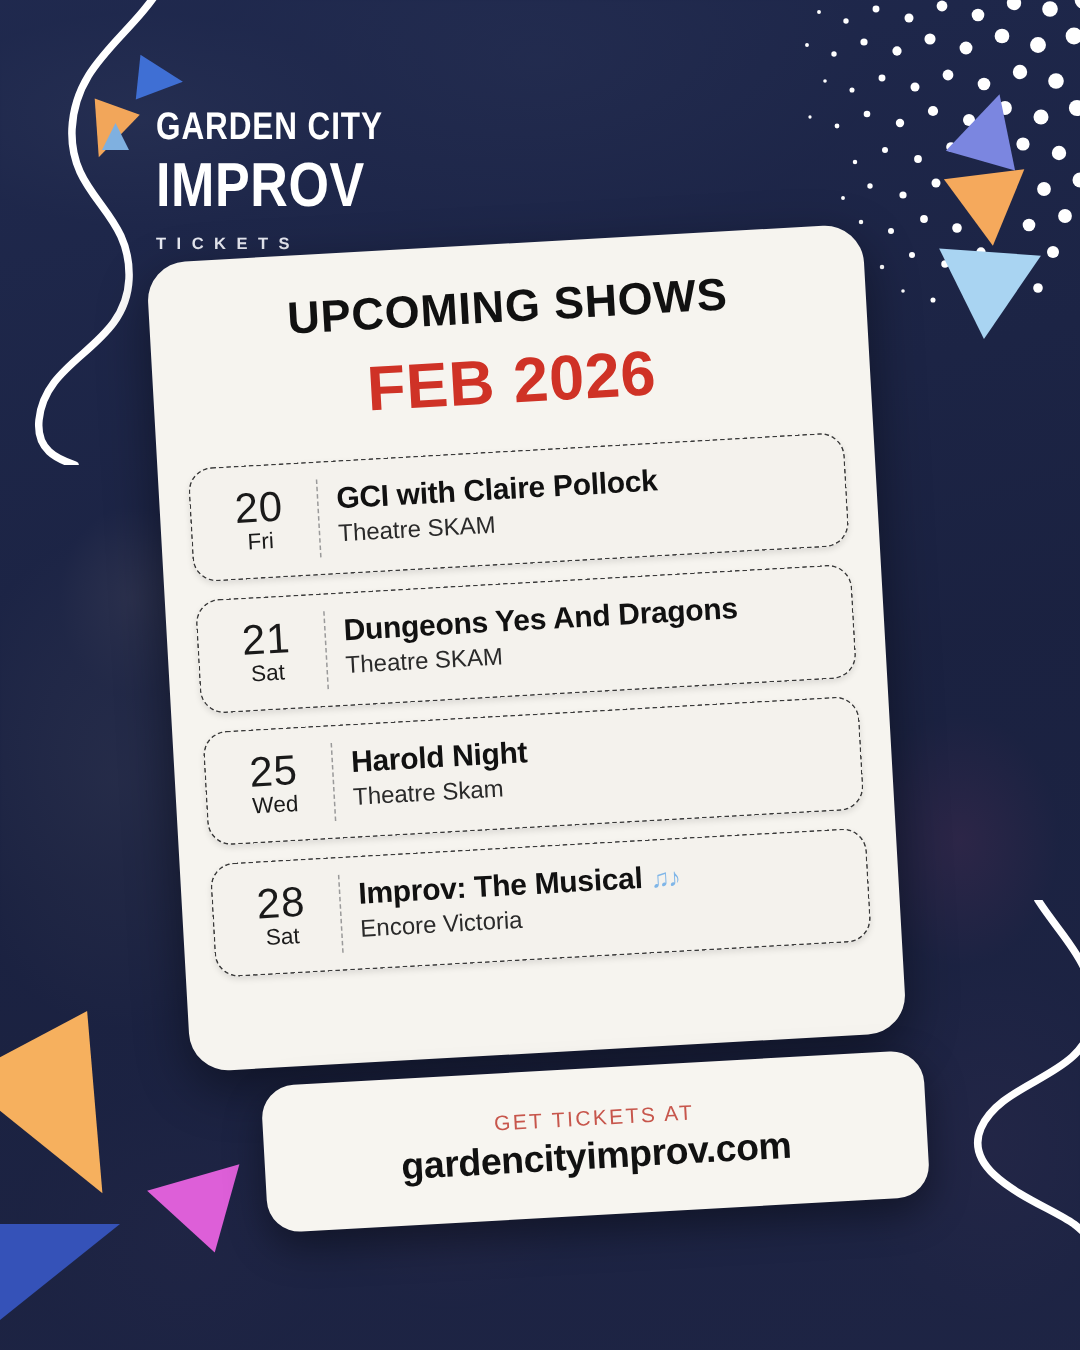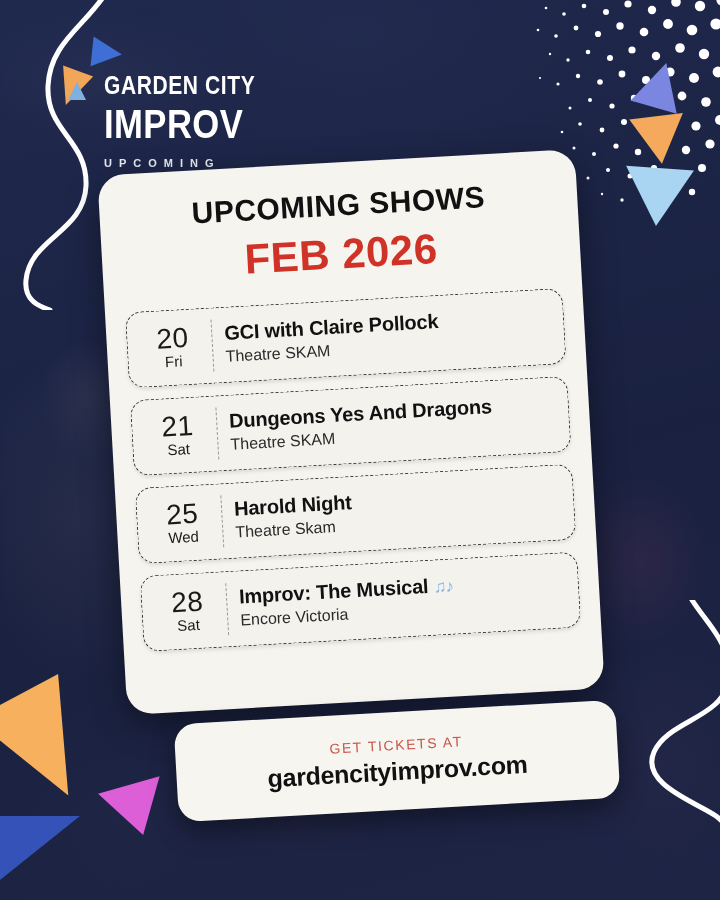--- a/index.html
+++ b/index.html
@@ -200,21 +200,21 @@
   <svg class="squiggle" style="left:-10px;top:-10px;width:140px;height:320px;" viewBox="0 0 140 320">
     <path d="M118 0 C96 36, 60 52, 58 96 C56 142, 98 150, 96 196 C94 242, 40 248, 36 290 C34 310, 48 316, 60 320" fill="none" stroke="#ffffff" stroke-width="5" stroke-linecap="round"></path>
   </svg>
   <svg class="squiggle" style="left:600px;top:600px;width:140px;height:300px;" viewBox="0 0 140 300">
     <path d="M92 0 C110 28, 132 44, 128 80 C124 118, 68 120, 54 152 C40 184, 96 202, 116 216 C132 228, 138 244, 134 264" fill="none" stroke="#ffffff" stroke-width="5" stroke-linecap="round"></path>
   </svg>
 
   <div class="logo">
     <div class="l1">GARDEN CITY</div>
     <div class="l2">IMPROV</div>
-    <div class="l3">UPCOMING</div>
+    <div class="l3">TICKETS</div>
   </div>
 
   <div class="card">
     <div class="card-title">UPCOMING SHOWS</div>
     <div class="card-month">FEB 2026</div>
 
     <div class="rows">
 
       <div class="show-row">
         <div class="date-col">

